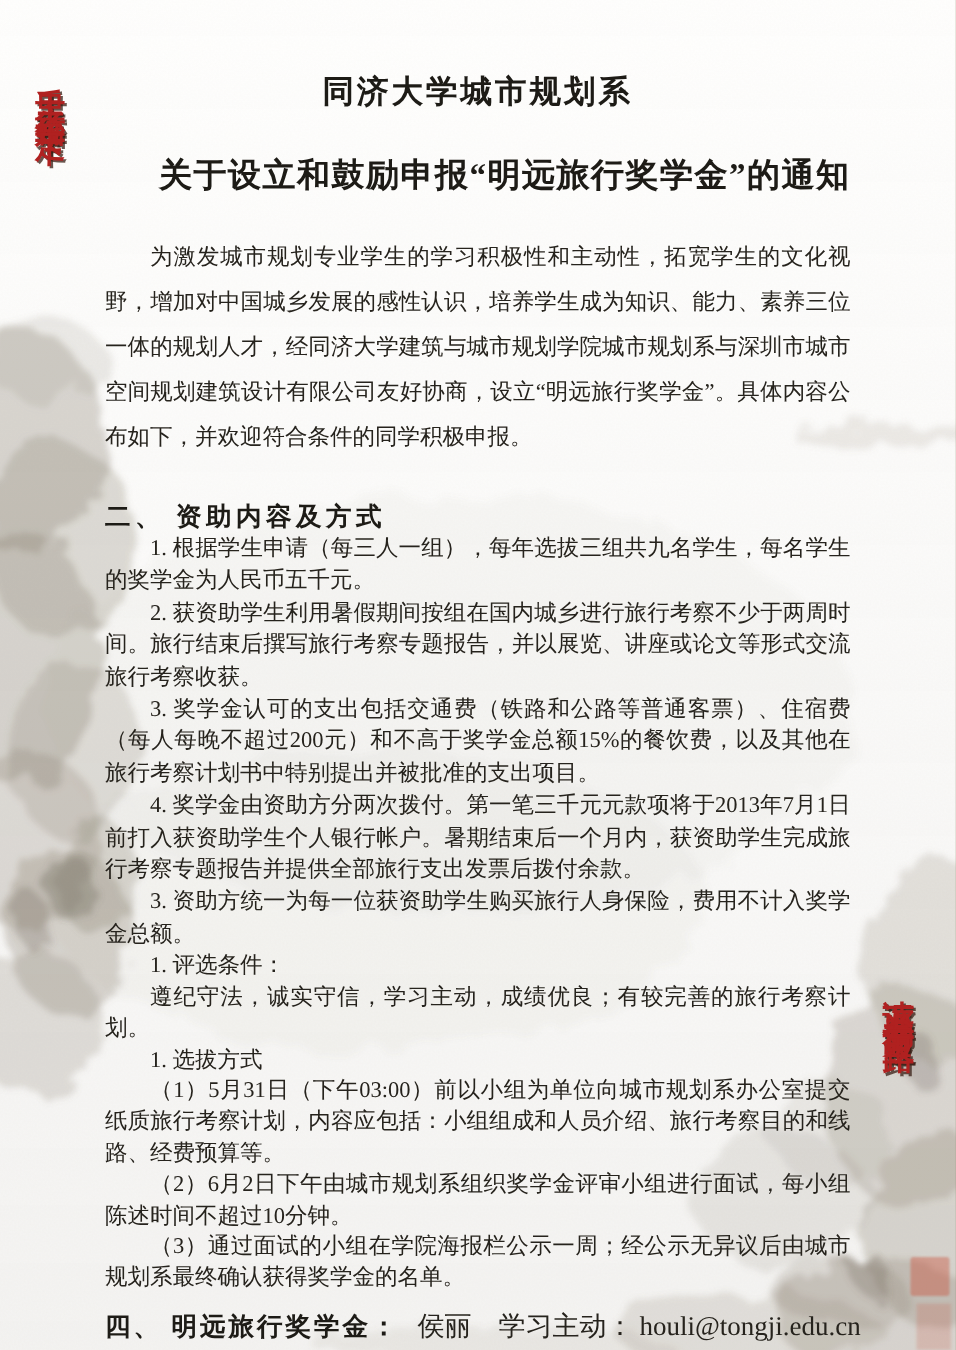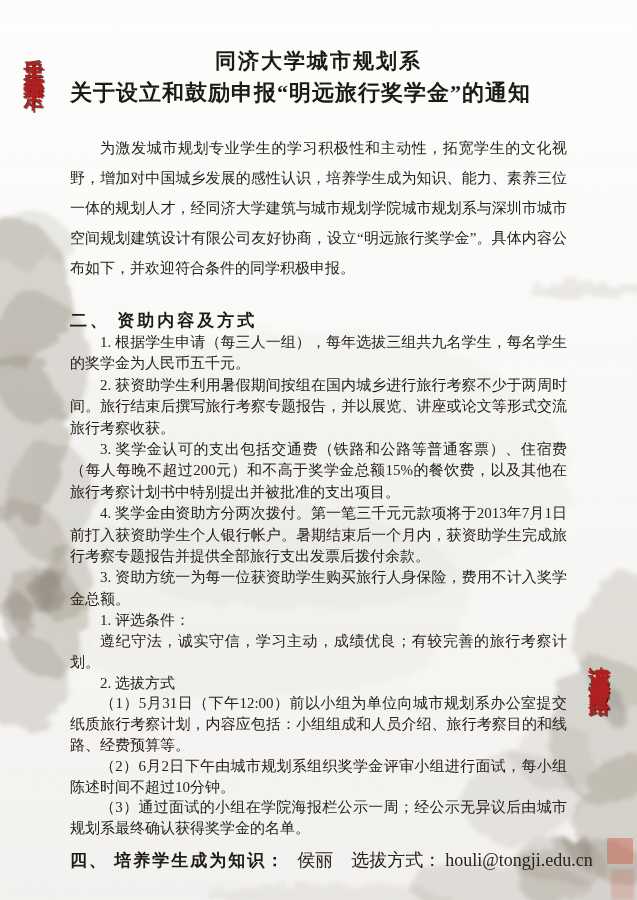--- a/index.html
+++ b/index.html
@@ -12,21 +12,21 @@
   }
   .bg-svg { position:absolute; left:0; top:0; width:637px; height:900px; pointer-events:none; }
   .tint {
     position:absolute; inset:0; pointer-events:none;
     background:linear-gradient(180deg, rgba(255,253,245,0.10), rgba(120,110,90,0.05) 70%, rgba(110,100,80,0.08));
   }
 
   
   .doc { position:absolute; top:46px; left:70px; width:497px; }
   .title1 { text-align:center; font-weight:bold; font-size:21px; line-height:30px; letter-spacing:2px; color:#1d1b16; }
-  .title2 { text-align:left; font-weight:bold; font-size:22px; line-height:33px; letter-spacing:1px; color:#1d1b16; }
+  .title2 { text-align:right; font-weight:bold; font-size:22px; line-height:33px; letter-spacing:1px; color:#1d1b16;margin-top:24px; }
   .intro { margin:24px 0 0 0; font-size:15px; line-height:30px; text-align:justify; text-indent:2em;font-family:Liberation Serif, serif; }
   .sec-head { font-weight:bold; font-size:17px; line-height:23px; letter-spacing:3px; color:#1d1b16; }
   .mt-s1 { margin-top:6px; }
   .mt-s2 { margin-top:26px; }
   .mt-s3 { margin-top:4px; }
   .sec p { margin:0; font-size:15px; line-height:21.4px; text-align:justify; text-indent:2em; }
   .sec.tight p { line-height:20.8px; }
   .contact { margin-top:9px; white-space:nowrap; }
   .contact .head { font-weight:bold; font-size:17px; letter-spacing:2px; color:#1d1b16; }
   .contact .detail { font-size:18px; }
@@ -116,28 +116,28 @@
       <p>1. 根据学生申请（每三人一组），每年选拔三组共九名学生，每名学生的奖学金为人民币五千元。</p>
       <p>2. 获资助学生利用暑假期间按组在国内城乡进行旅行考察不少于两周时间。旅行结束后撰写旅行考察专题报告，并以展览、讲座或论文等形式交流旅行考察收获。</p>
       <p>3. 奖学金认可的支出包括交通费（铁路和公路等普通客票）、住宿费（每人每晚不超过200元）和不高于奖学金总额15%的餐饮费，以及其他在旅行考察计划书中特别提出并被批准的支出项目。</p>
       <p>4. 奖学金由资助方分两次拨付。第一笔三千元元款项将于2013年7月1日前打入获资助学生个人银行帐户。暑期结束后一个月内，获资助学生完成旅行考察专题报告并提供全部旅行支出发票后拨付余款。</p>
       <p>3. 资助方统一为每一位获资助学生购买旅行人身保险，费用不计入奖学金总额。</p>
     </div>
 
     <div class="sec tight">
       <p>1. 评选条件：</p>
       <p>遵纪守法，诚实守信，学习主动，成绩优良；有较完善的旅行考察计划。</p>
-      <p>2. 选拔方式</p>
-      <p>（1）5月31日（下午12:00）前以小组为单位向城市规划系办公室提交纸质旅行考察计划，内容应包括：小组组成和人员介绍、旅行考察目的和线路、经费预算等。</p>
+      <p>1. 选拔方式</p>
+      <p>（1）5月31日（下午03:00）前以小组为单位向城市规划系办公室提交纸质旅行考察计划，内容应包括：小组组成和人员介绍、旅行考察目的和线路、经费预算等。</p>
       <p>（2）6月2日下午由城市规划系组织奖学金评审小组进行面试，每小组陈述时间不超过10分钟。</p>
       <p>（3）通过面试的小组在学院海报栏公示一周；经公示无异议后由城市规划系最终确认获得奖学金的名单。</p>
     </div>
 
     <div class="contact">
-      <span class="head">四、 培养学生成为知识：</span>
+      <span class="head">四、 明远旅行奖学金：</span>
       <span class="detail name">侯丽</span>
-      <span class="detail mail-label">选拔方式：</span>
+      <span class="detail mail-label">学习主动：</span>
       <span class="detail">houli@tongji.edu.cn</span>
     </div>
 
   </div>
 
 </div>
 
 </body></html>

